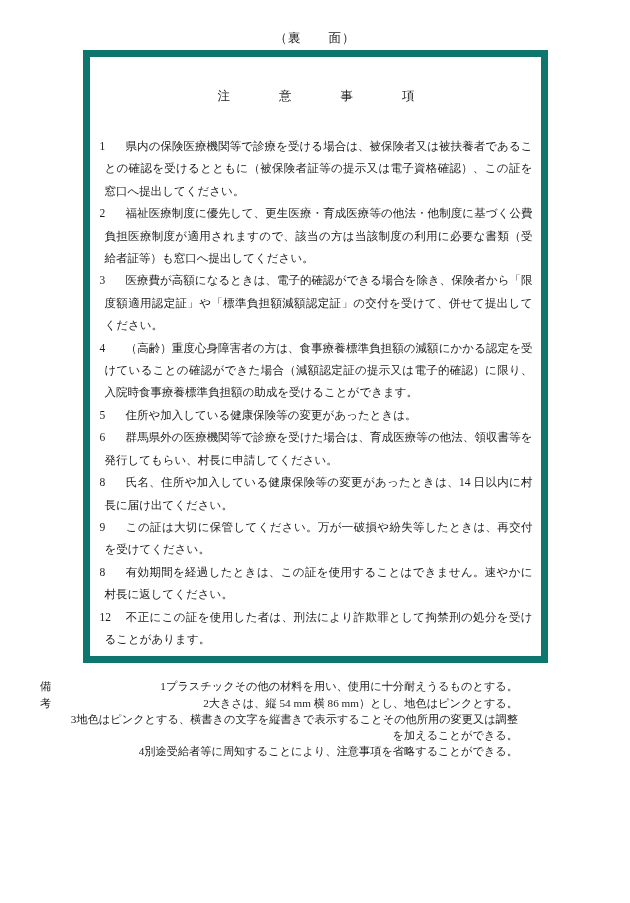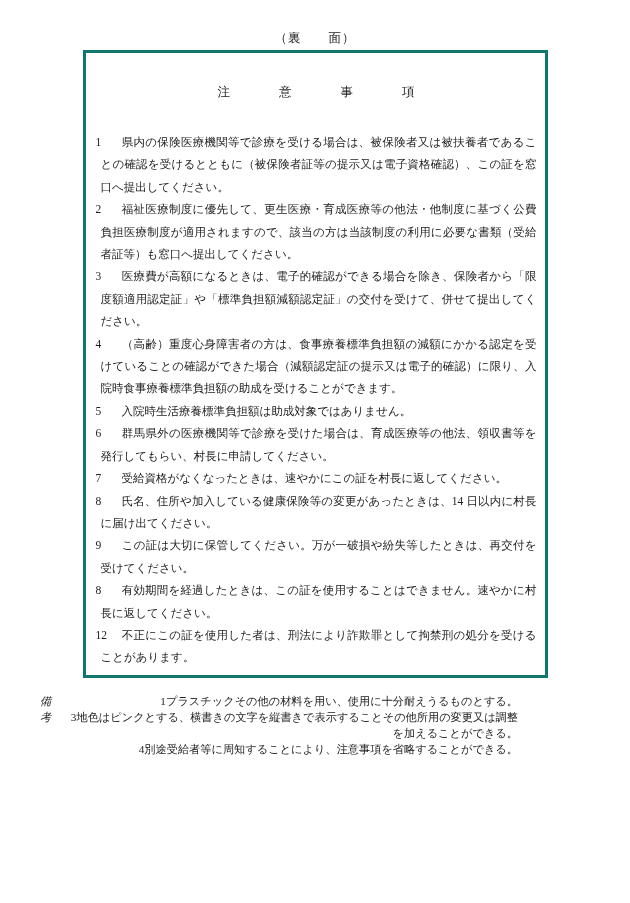--- a/index.html
+++ b/index.html
@@ -23,21 +23,21 @@
     padding-top: 30px;
     line-height: 17px;
     text-align: center;
     font-size: 12.5px;
     letter-spacing: 1px;
   }
   .notes-box {
     box-sizing: border-box;
     width: 465px;
     margin: 3px auto 0 auto;
-    border: 3px solid #0f766e;
+    border: 7px solid #0f766e;
     padding: 30px 8px 6px 10px;
     background: #ffffff;
   }
   .notes-title {
     text-align: center;
     font-size: 12.5px;
     line-height: 18px;
     letter-spacing: 49px;
     padding-left: 49px; 
     margin: 0 0 30px 0;
@@ -77,21 +77,20 @@
     display: flex;
     align-items: flex-start;
     margin: 15px 0 0 40px;
     font-size: 11.2px;
     line-height: 16.2px;
   }
   .remarks-label {
     flex: 0 0 auto;
     width: 23px;
     letter-spacing: 0.5px;
-    font-style: italic;
   }
   .remarks-items {
     flex: 0 0 auto;
     width: 455px;
   }
   .remark {
     margin: 0;
     padding-left: 8px;
     text-indent: -8px;
     text-align: right;
@@ -113,42 +112,42 @@
     <div class="notes-title">注意事項</div>
     <div id="notes-list">
   <p class="note"><span class="num">1</span><span class="txt">県内の保険医療機関等で診療を受ける場合は、被保険者又は被扶養者であることの確認を受けるとともに（被保険者証等の提示又は電子資格確認）、この証を窓口へ提出してください。</span></p>
 
   <p class="note"><span class="num">2</span><span class="txt">福祉医療制度に優先して、更生医療・育成医療等の他法・他制度に基づく公費負担医療制度が適用されますので、該当の方は当該制度の利用に必要な書類（受給者証等）も窓口へ提出してください。</span></p>
 
   <p class="note"><span class="num">3</span><span class="txt">医療費が高額になるときは、電子的確認ができる場合を除き、保険者から「限度額適用認定証」や「標準負担額減額認定証」の交付を受けて、併せて提出してください。</span></p>
 
   <p class="note"><span class="num">4</span><span class="txt">（高齢）重度心身障害者の方は、食事療養標準負担額の減額にかかる認定を受けていることの確認ができた場合（減額認定証の提示又は電子的確認）に限り、入院時食事療養標準負担額の助成を受けることができます。</span></p>
 
-  <p class="note"><span class="num">5</span><span class="txt">入院時生活療養標準負担額は助成対象ではありません。</span></p>
+  <p class="note"><span class="num">5</span><span class="txt">住所や加入している健康保険等の変更があったときは。</span></p>
 
   <p class="note"><span class="num">6</span><span class="txt">群馬県外の医療機関等で診療を受けた場合は、育成医療等の他法、領収書等を発行してもらい、村長に申請してください。</span></p>
 
-  <p class="note"><span class="num">7</span><span class="txt">受給資格がなくなったときは、速やかにこの証を村長に返してください。</span></p>
 
   <p class="note"><span class="num">8</span><span class="txt">氏名、住所や加入している健康保険等の変更があったときは、14 日以内に村長に届け出てください。</span></p>
 
   <p class="note"><span class="num">9</span><span class="txt">この証は大切に保管してください。万が一破損や紛失等したときは、再交付を受けてください。</span></p>
 
   <p class="note"><span class="num">8</span><span class="txt">有効期間を経過したときは、この証を使用することはできません。速やかに村長に返してください。</span></p>
 
 
   <p class="note"><span class="num">12</span><span class="txt">不正にこの証を使用した者は、刑法により詐欺罪として拘禁刑の処分を受けることがあります。</span></p>
 </div>
   </div>
 
   <div class="remarks">
     <div class="remarks-label">備考</div>
     <div id="remarks-list" class="remarks-items">
   <p class="remark"><span class="num">1</span><span class="txt">プラスチックその他の材料を用い、使用に十分耐えうるものとする。</span></p>
 
+  <p class="remark"><span class="num">2</span><span class="txt">大きさは、縦 54 mm 横 86 mm）とし、地色はピンクとする。</span></p>
 
   <p class="remark"><span class="num">3</span><span class="txt">地色はピンクとする、横書きの文字を縦書きで表示することその他所用の変更又は調整を加えることができる。</span></p>
 
   <p class="remark"><span class="num">4</span><span class="txt">別途受給者等に周知することにより、注意事項を省略することができる。</span></p>
 </div>
   </div>
 
 </div>
 
 </body></html>

